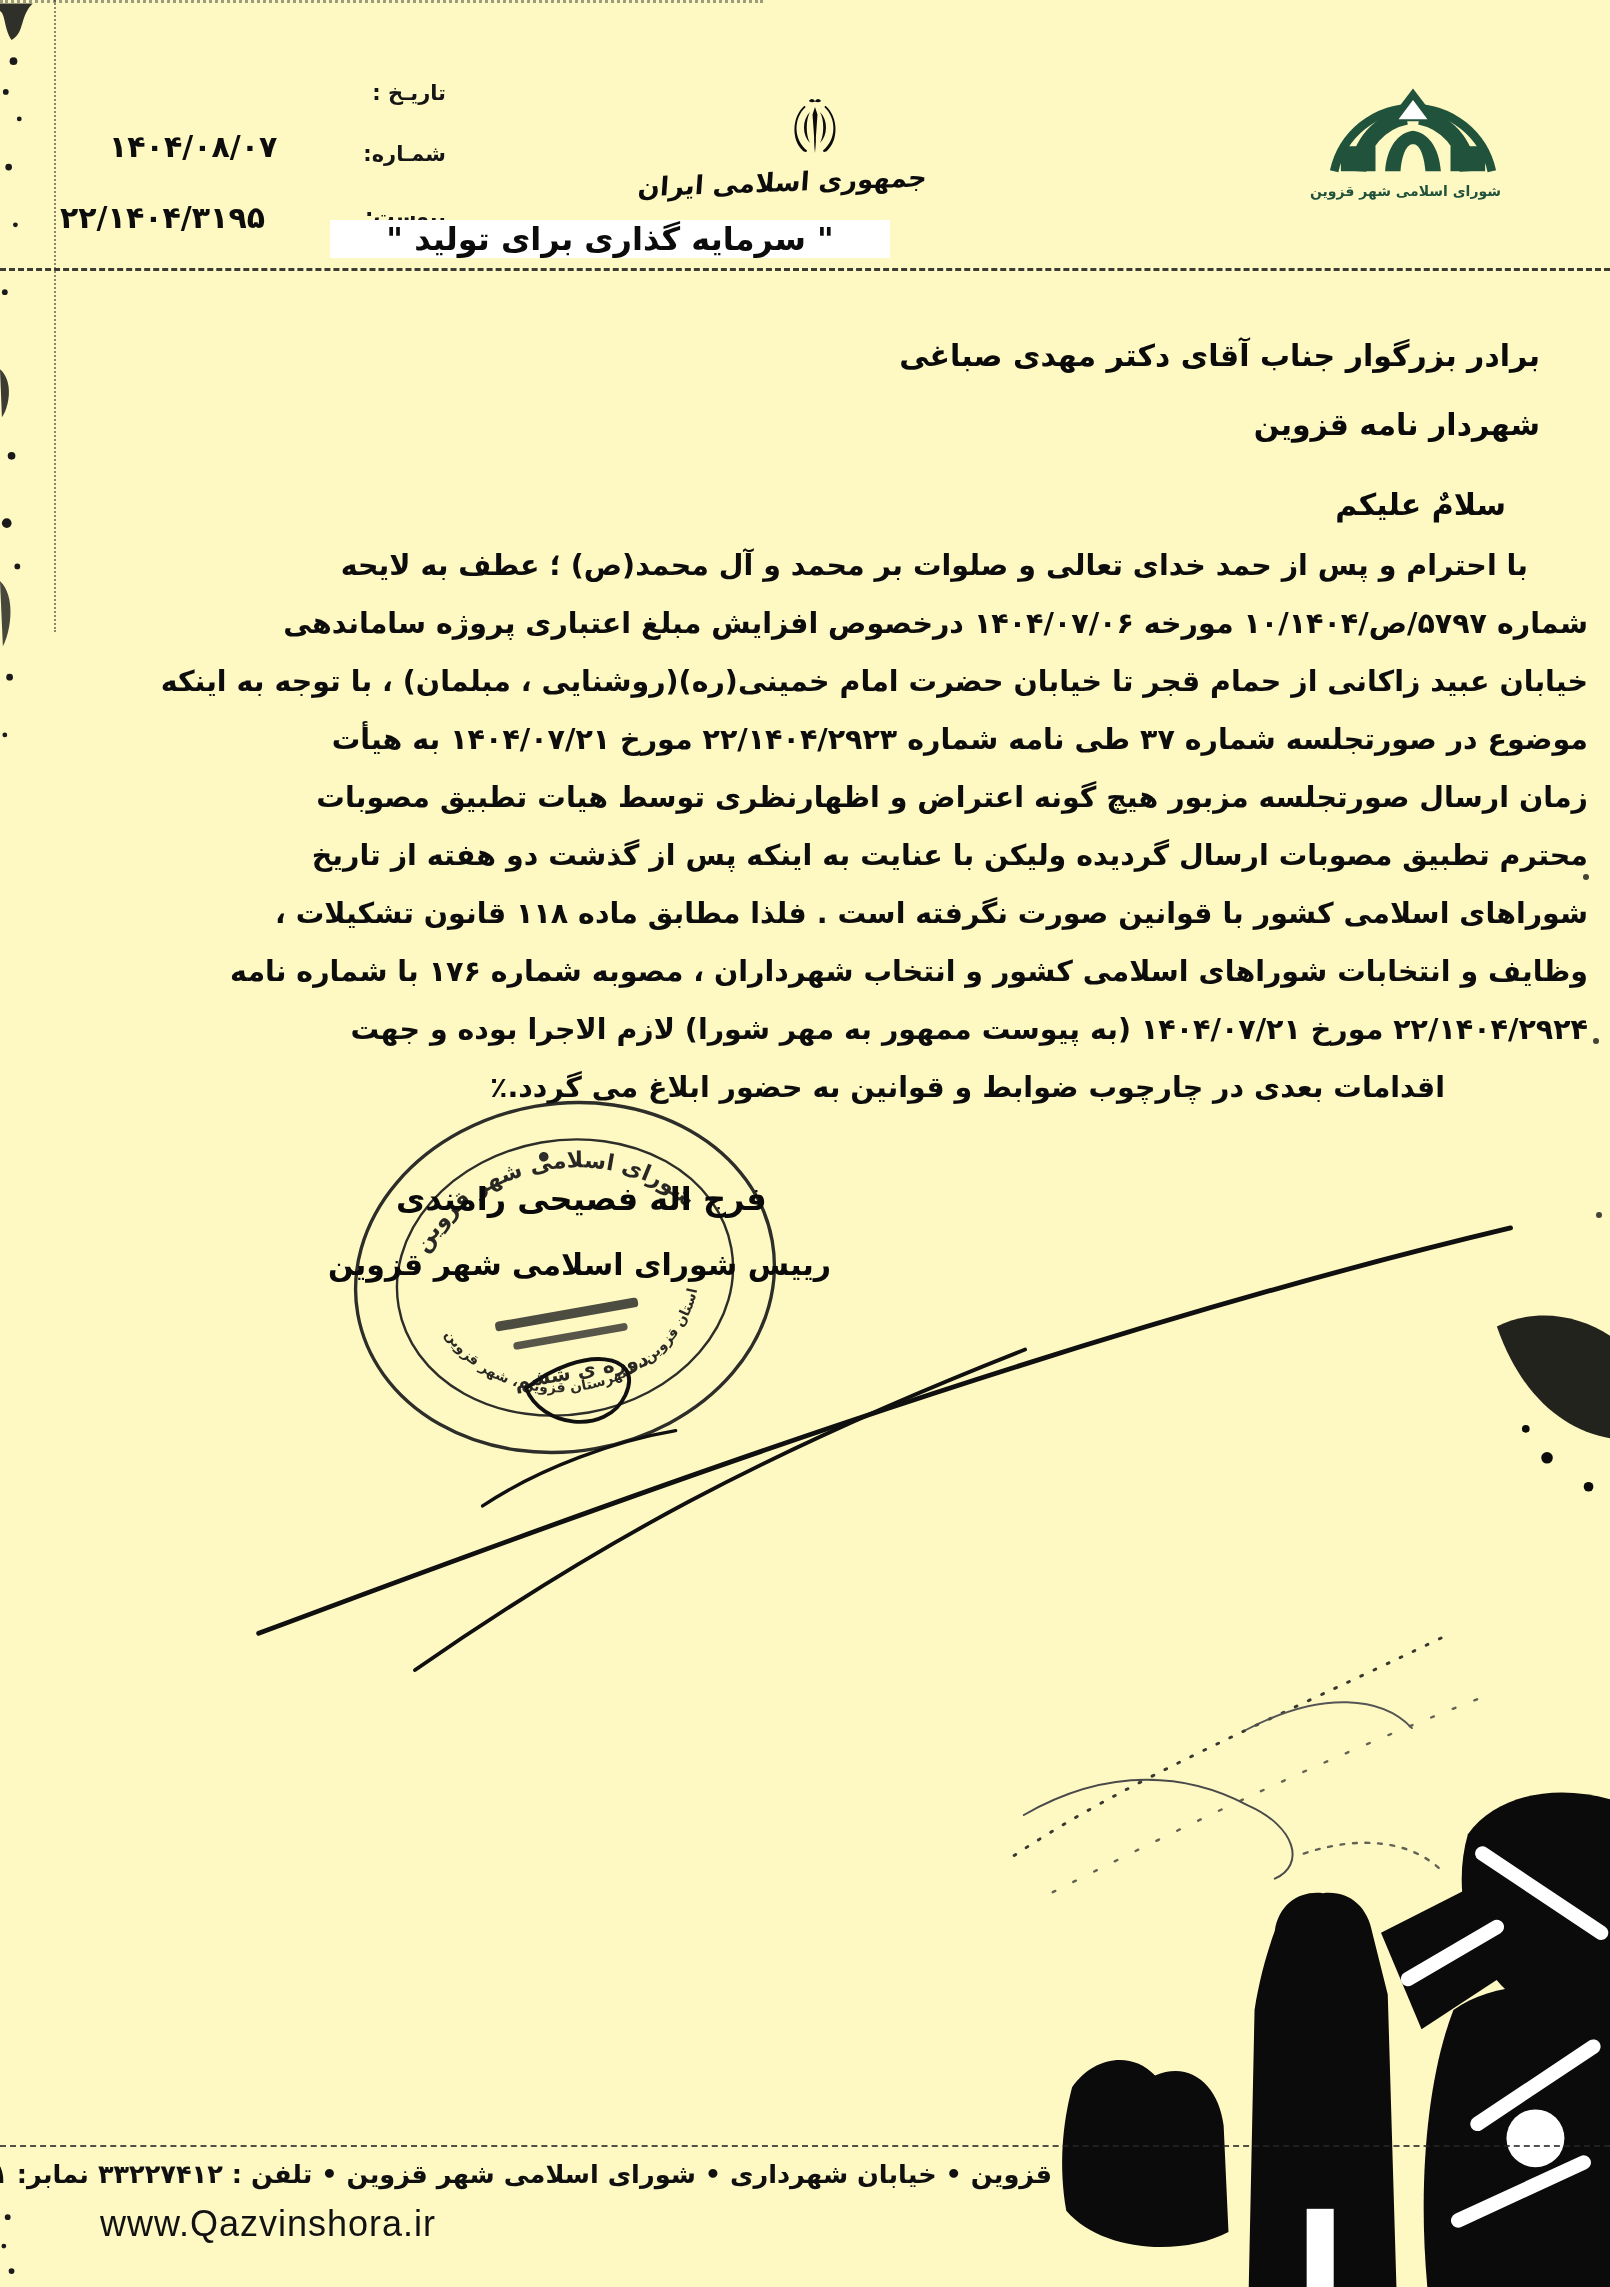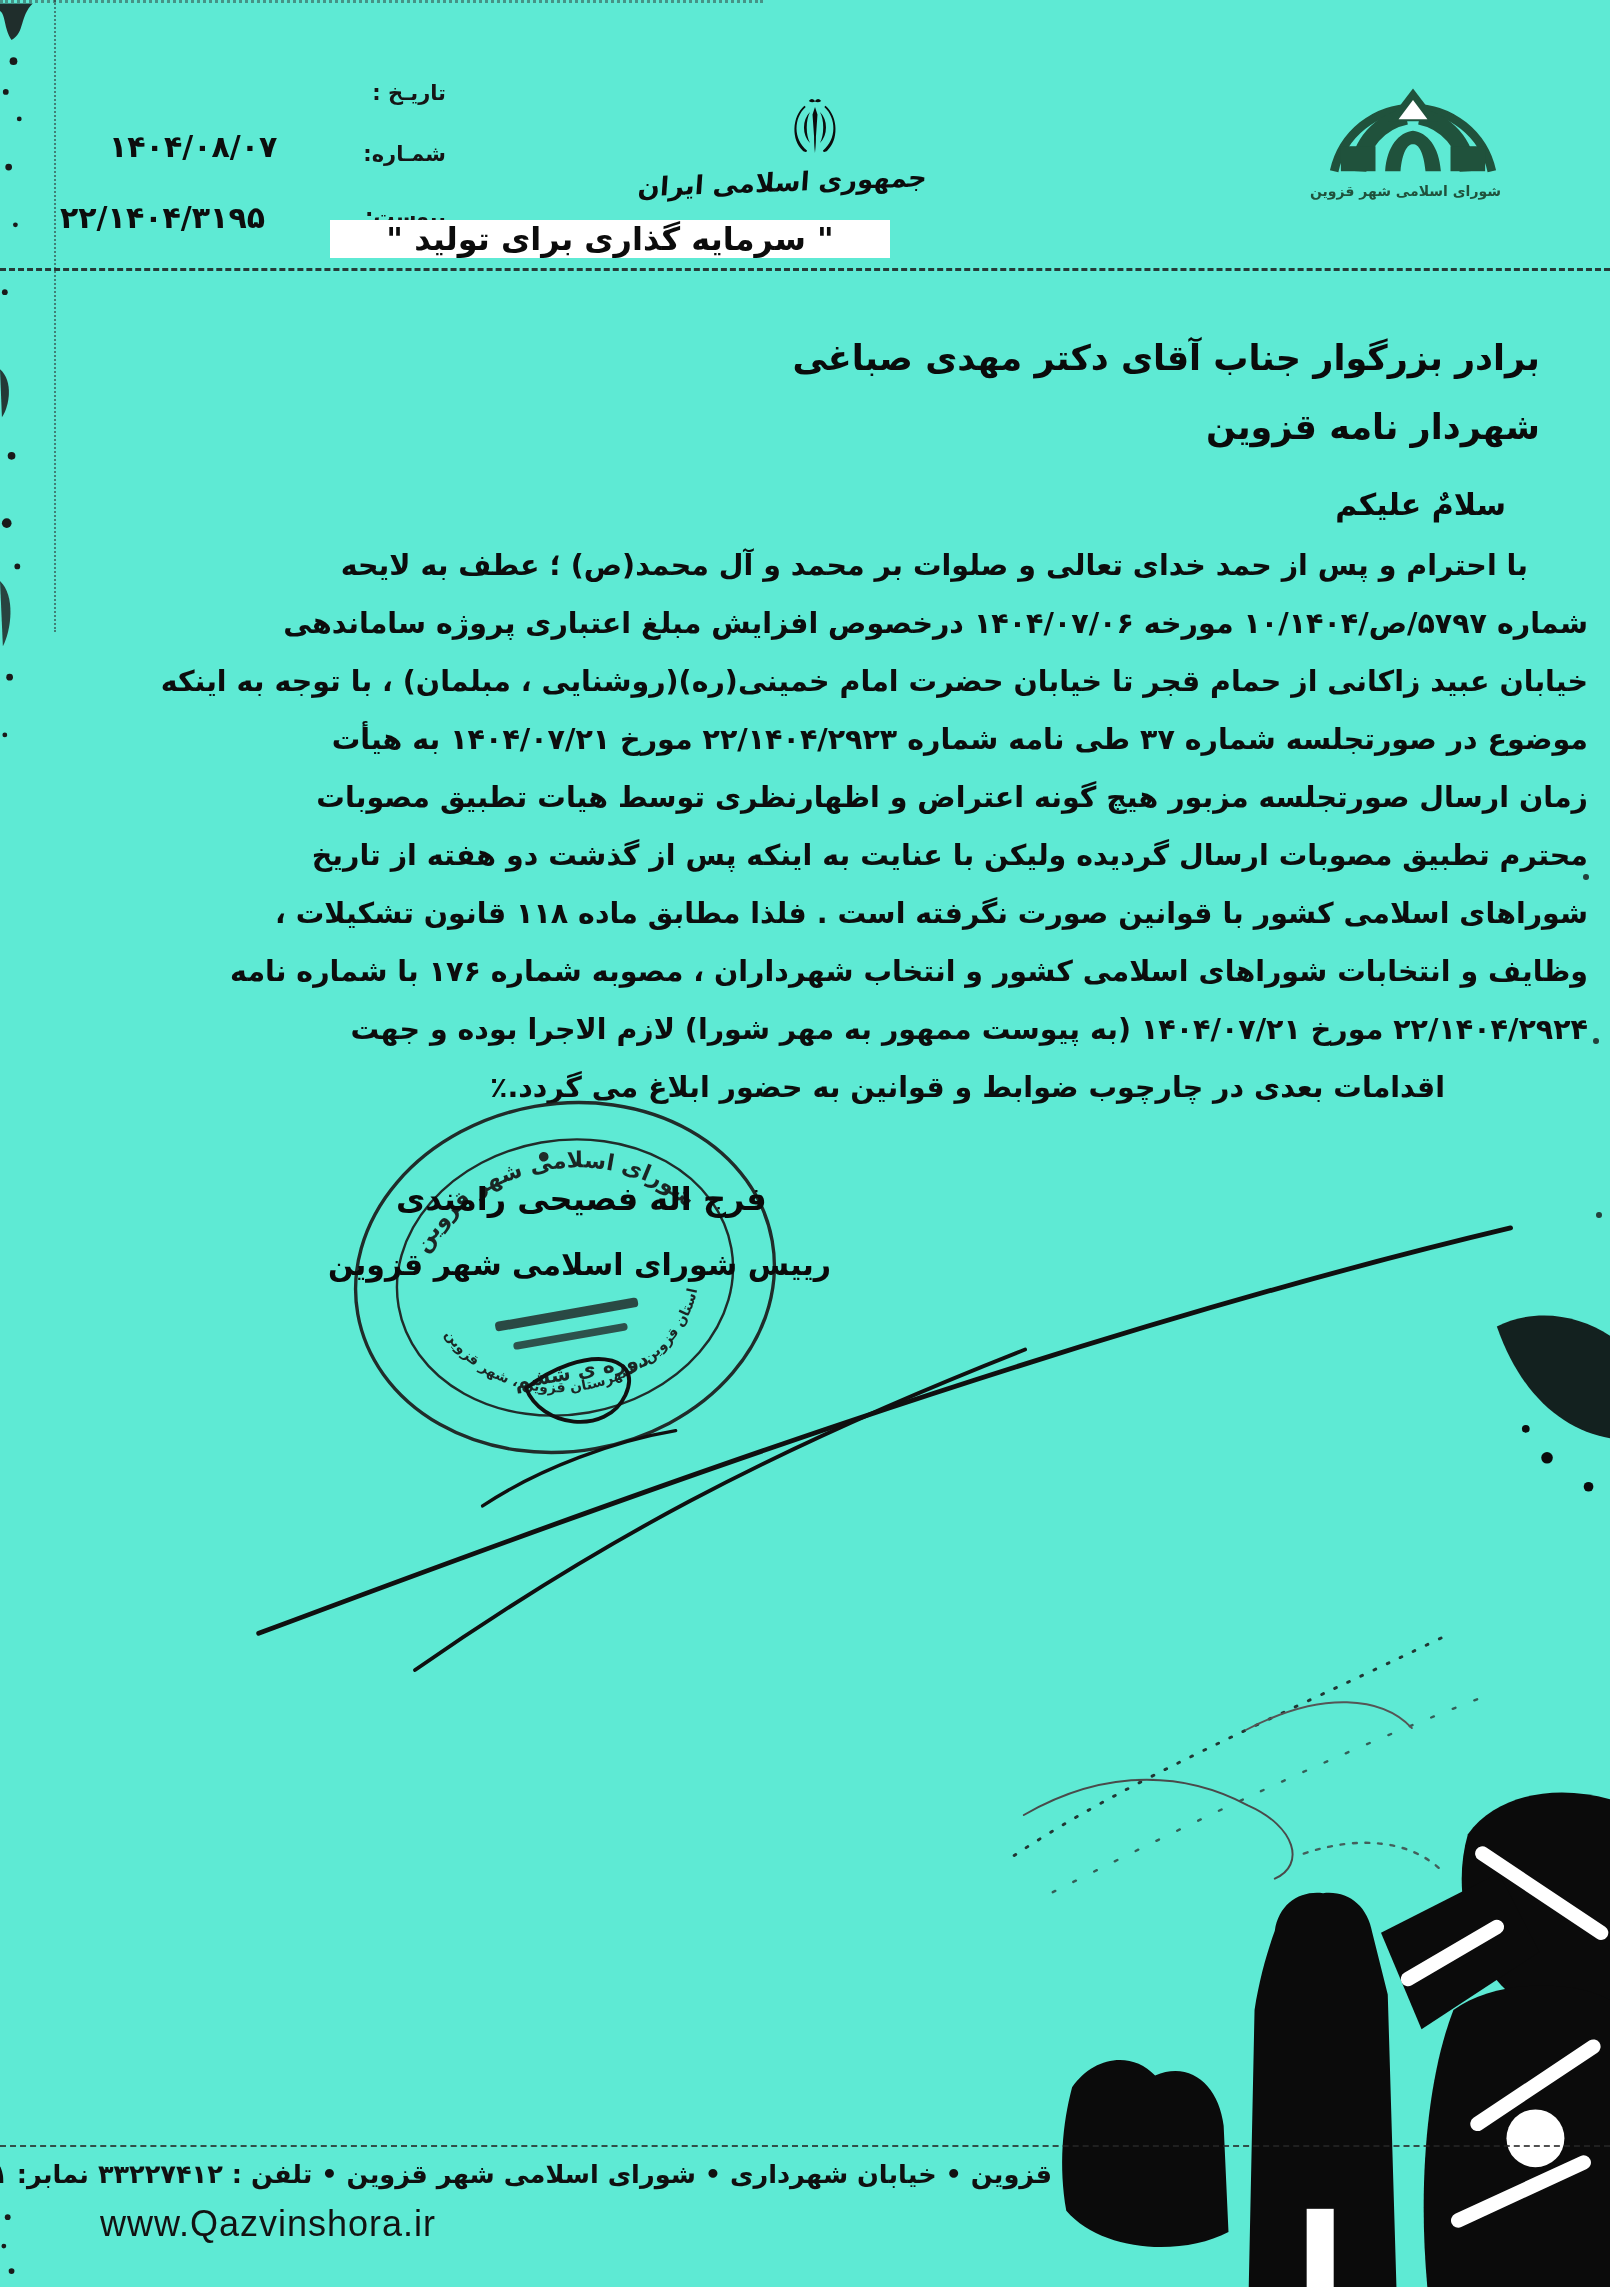--- a/index.html
+++ b/index.html
@@ -1,20 +1,20 @@
 <!DOCTYPE html>
 <html lang="fa" dir="rtl"><head>
 <meta charset="utf-8">
 <style>
   html,body{margin:0;padding:0;background:#e8e8e8;}
   .page{
     position:relative;
     width:1610px;height:2287px;
     margin:0 auto;
-    background:#5eead4;
+    background:#fef9c3;
     overflow:hidden;
     font-family:"DejaVu Sans", sans-serif;
     color:#111;
     direction:rtl;
   }
   
   .hdr-label{
     position:absolute;
     font-size:21px;font-weight:bold;color:#161616;
     white-space:nowrap;
@@ -40,21 +40,21 @@
     text-align:center;font-size:32px;font-weight:bold;color:#0c0c0c;
     background:#fff;z-index:3;white-space:nowrap;
   }
   .rule-dashed{
     position:absolute;left:0;top:268px;width:1610px;height:0;
     border-top:3.9px dashed #1d1d1d;opacity:.85;z-index:2;
   }
   
   .recipient-line{
     position:absolute;right:70px;
-    font-size:35px;font-weight:bold;color:#0b0b0b;white-space:nowrap;
+    font-size:30px;font-weight:bold;color:#0b0b0b;white-space:nowrap;
   }
   .salutation{
     position:absolute;right:104px;top:487px;
     font-size:30px;font-weight:bold;color:#0b0b0b;white-space:nowrap;
   }
   
   .body-text{position:absolute;right:22px;left:164px;top:537px;}
   .bl{
     height:58px;line-height:58px;
     font-size:28.5px;font-weight:bold;color:#0d0d0d;

